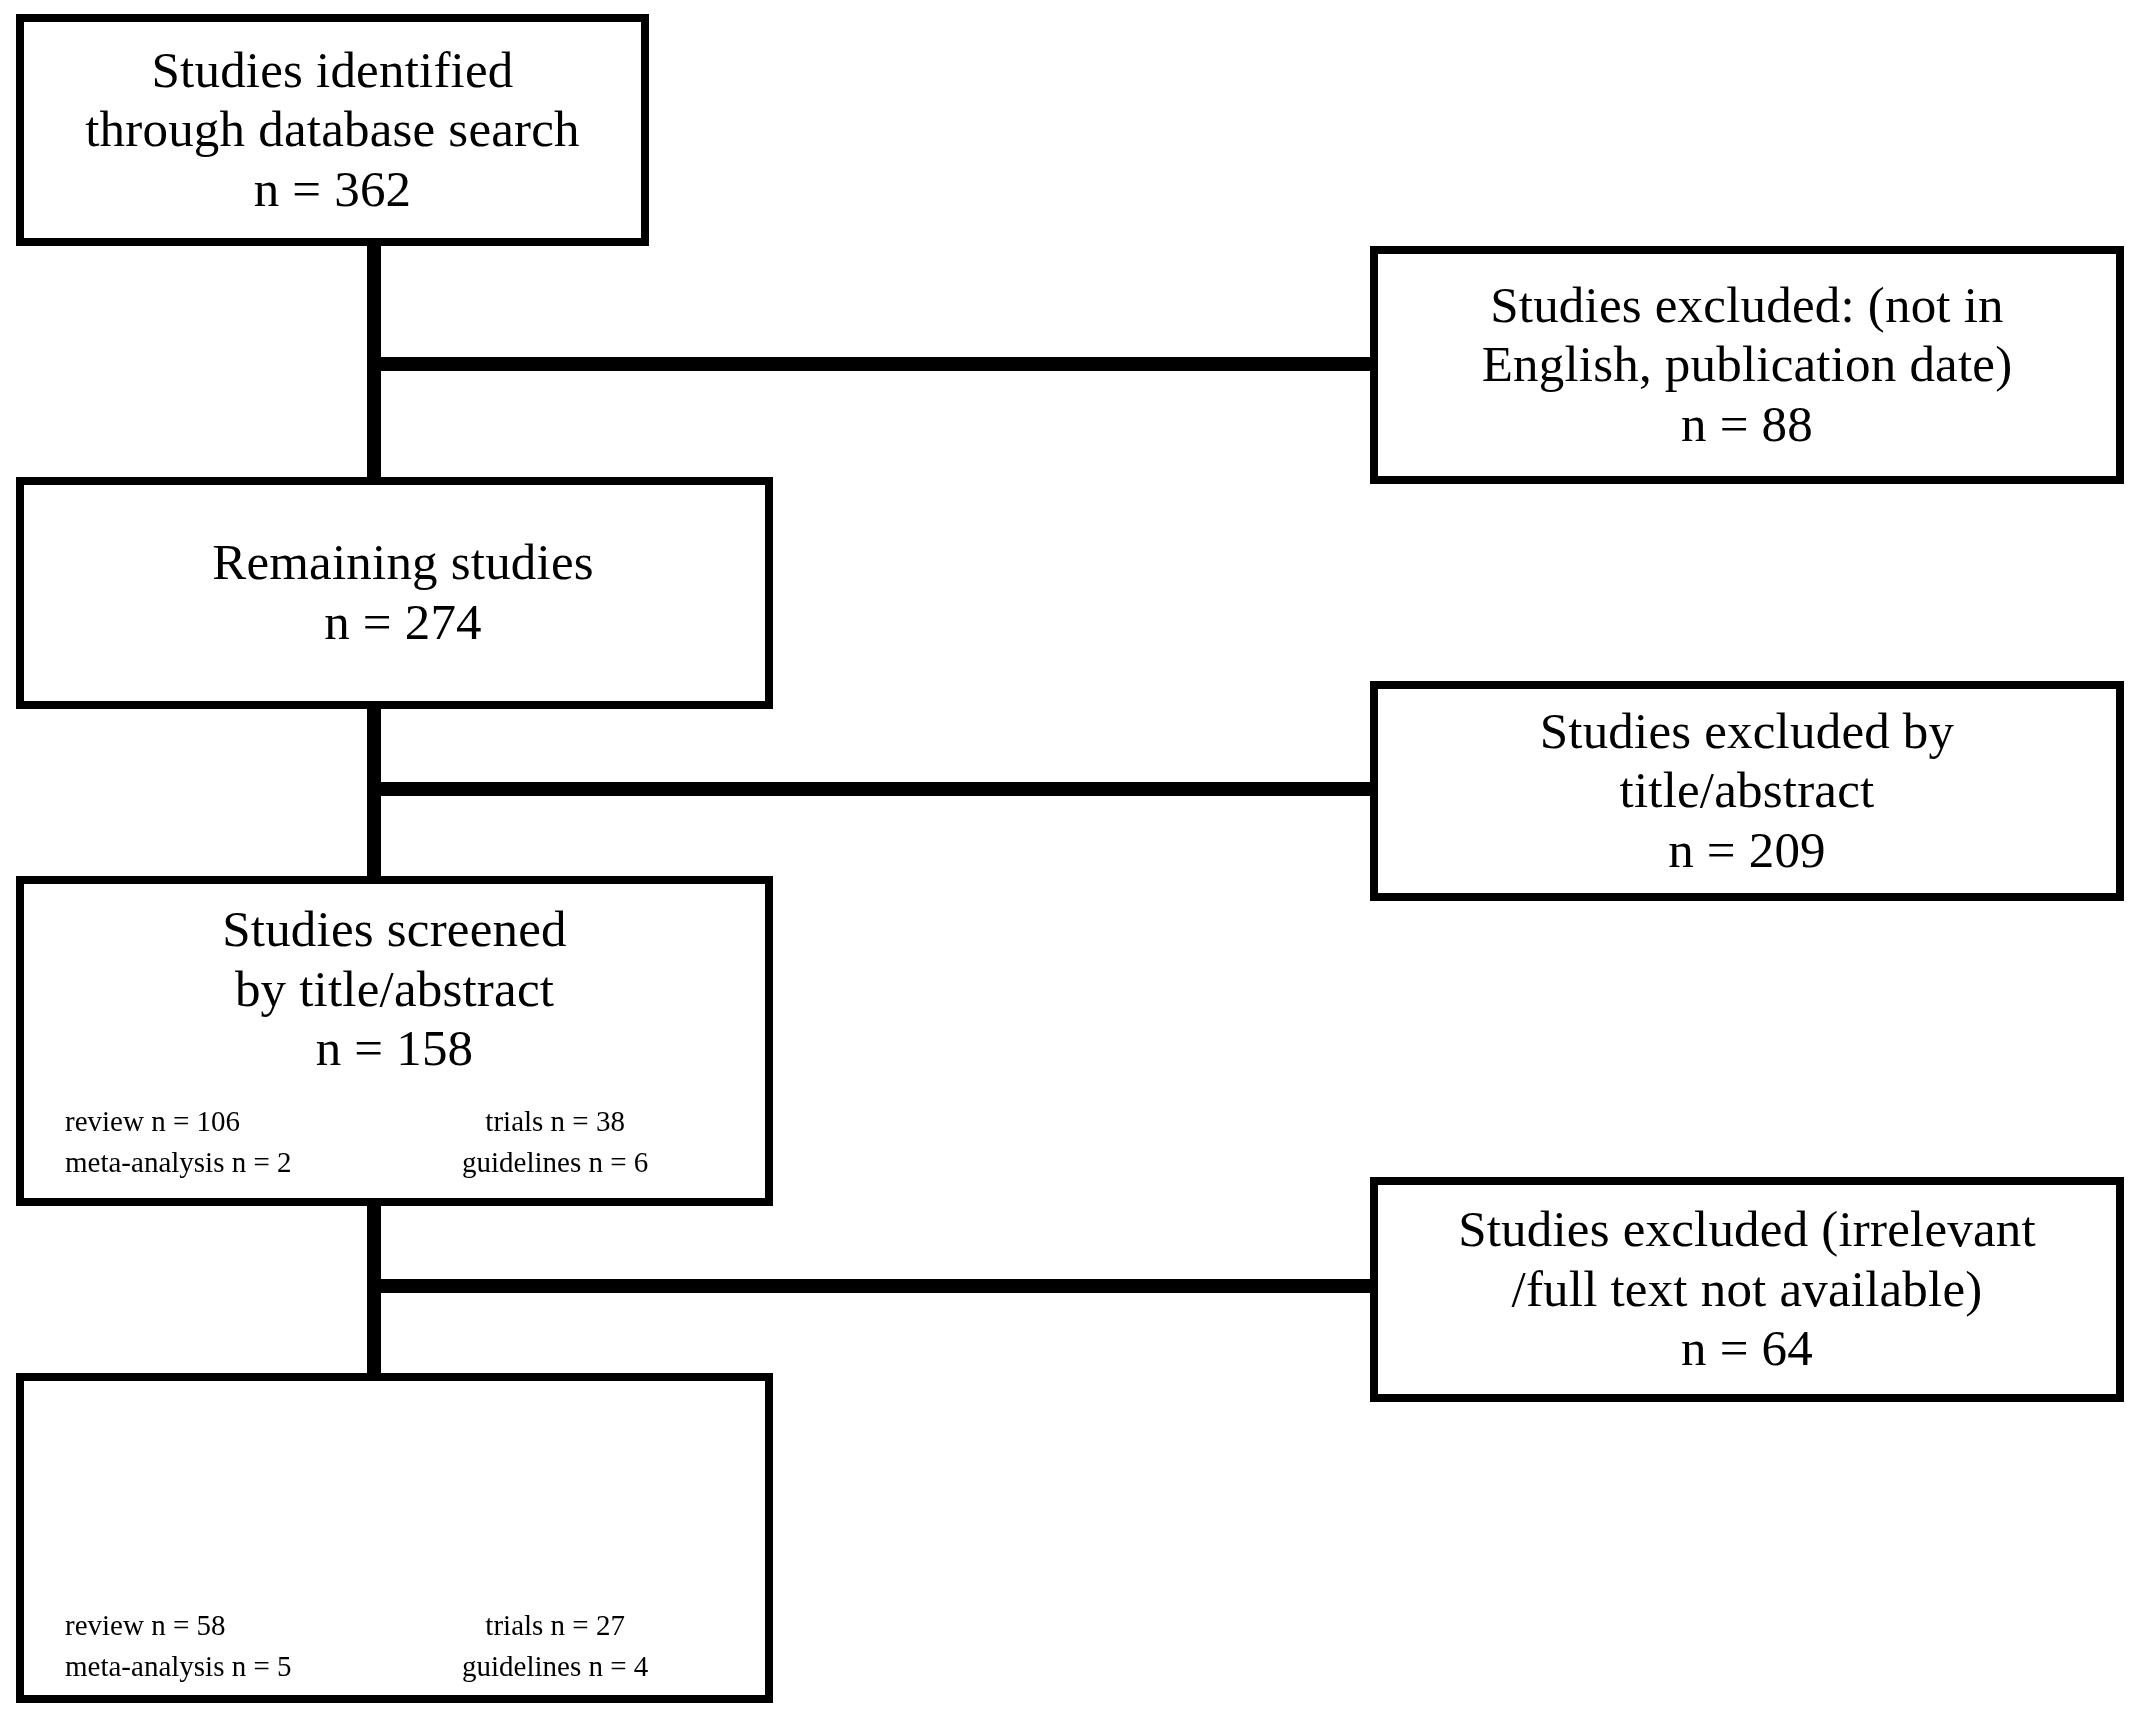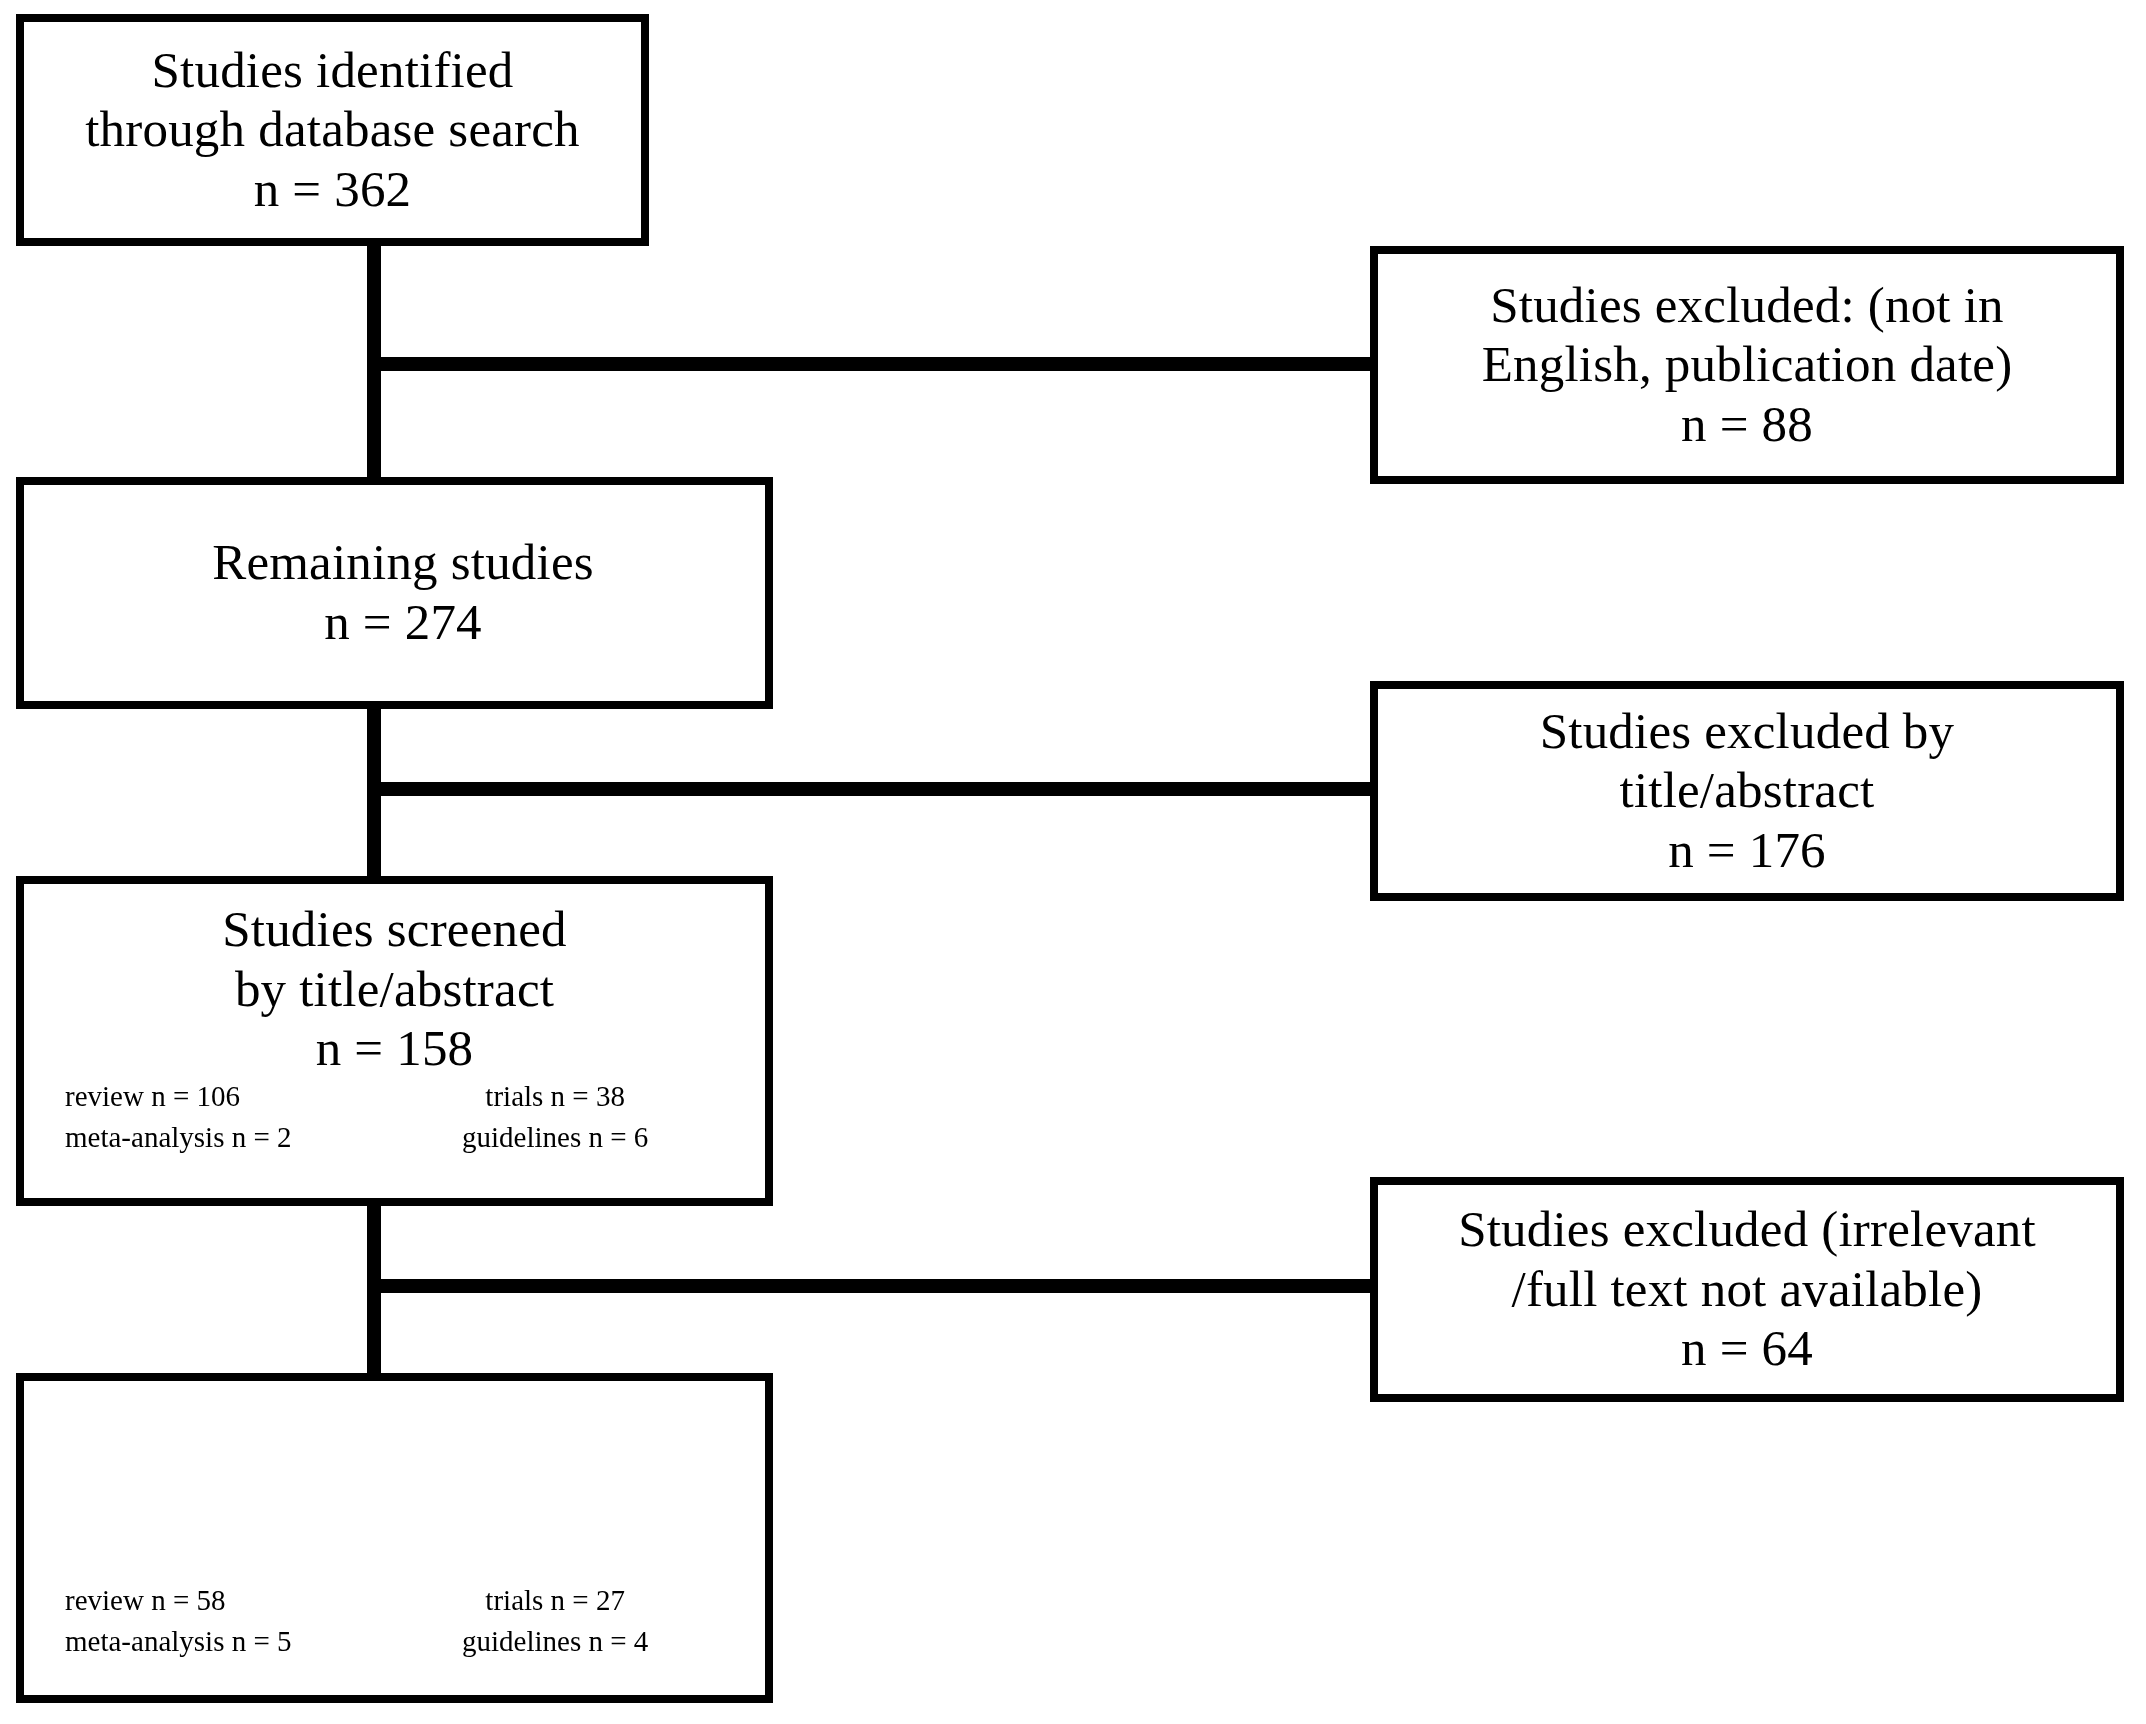--- a/index.html
+++ b/index.html
@@ -42,20 +42,21 @@
   }
 
   
   .substats {
     position: absolute;
     left: 0;
     right: 0;
     display: flex;
     font-size: 29px;
     line-height: 1.42;
+    margin-top: 25px;
   }
   .substats .col {
     display: flex;
     flex-direction: column;
   }
   .substats .col-a { margin-left: 41px; width: 397px; }
   .substats .col-b { margin-left: 0px; text-align: center; }
   .substats .line { white-space: pre; }
 
   
@@ -123,21 +124,21 @@
 
   <div class="box" style="left:1370px; top:246px; width:754px; height:238px;">
     <div class="box-text">Studies excluded: (not in
 English, publication date)
 n = 88</div>
   </div>
 
   <div class="box" style="left:1370px; top:681px; width:754px; height:220px;">
     <div class="box-text">Studies excluded by
 title/abstract
-n = 176</div>
+n = 209</div>
   </div>
 
   <div class="box" style="left:1370px; top:1177px; width:754px; height:225px;">
     <div class="box-text">Studies excluded (irrelevant
 /full text not available)
 n = 64</div>
   </div>
 
 </div>
 

